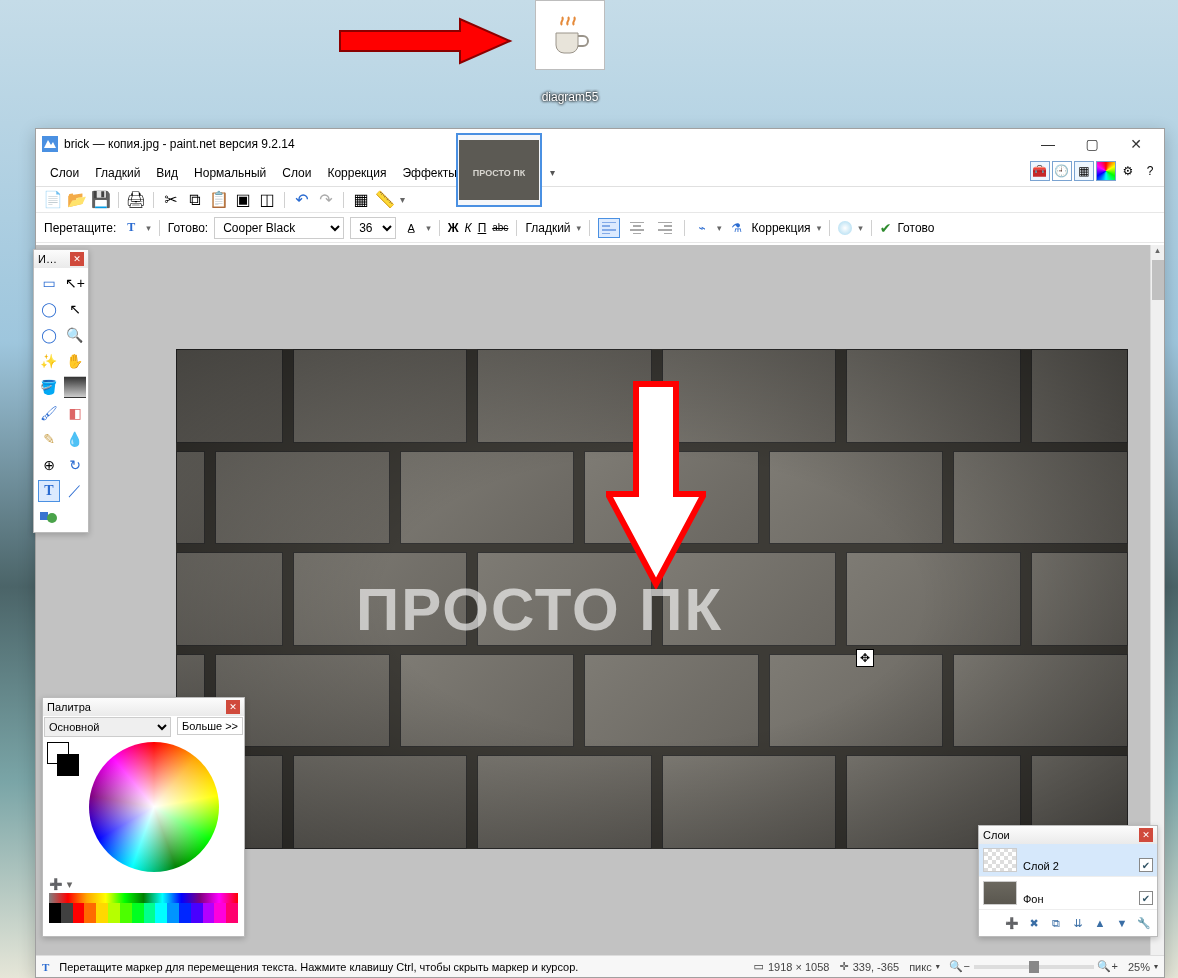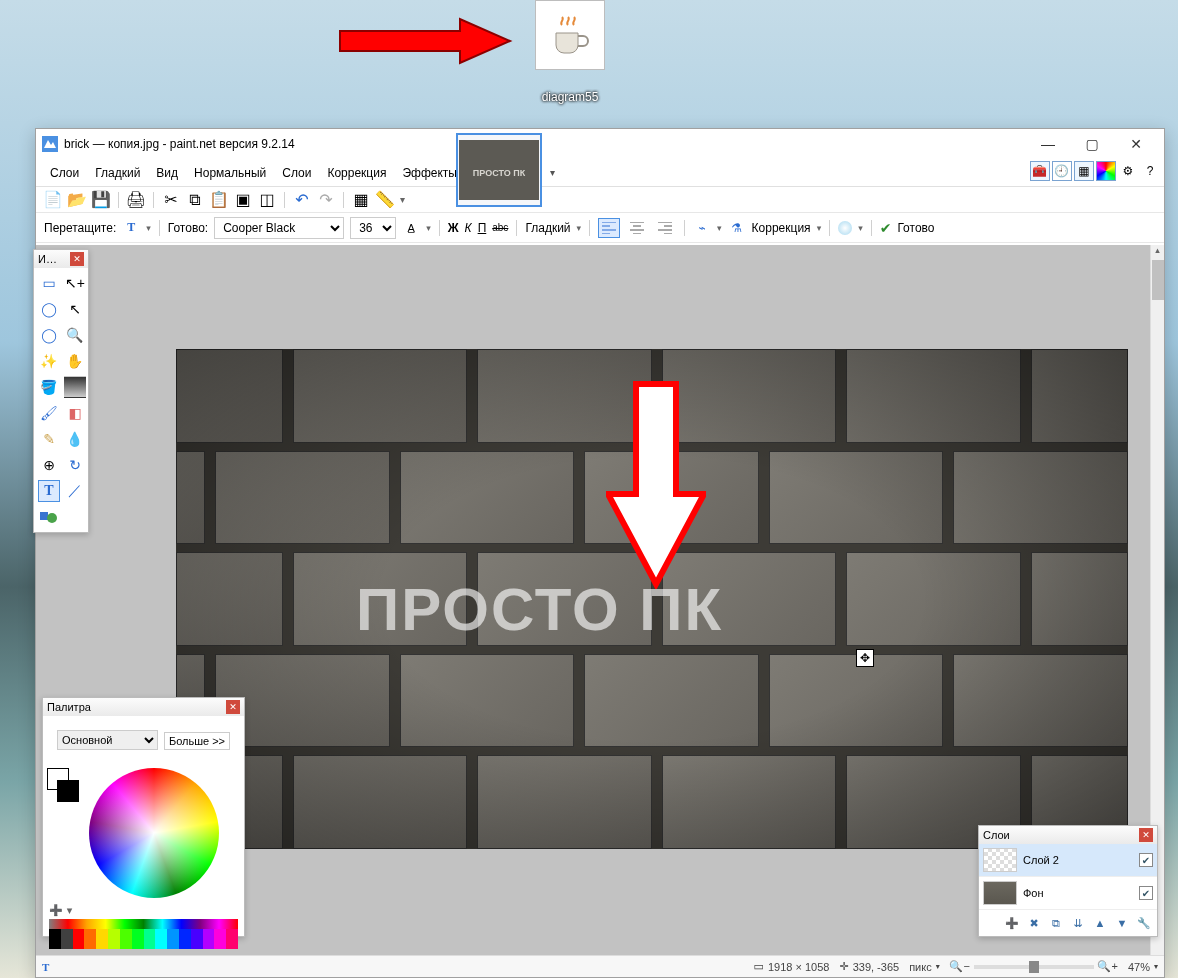--- a/index.html
+++ b/index.html
@@ -61,39 +61,39 @@
   .tools-panel { position:absolute; top:120px; left:-3px; width:56px; background:#fff; border:1px solid #bbb; box-shadow:0 2px 6px rgba(0,0,0,0.2); z-index:5;}
   .tools-panel .hdr { height:18px; background:linear-gradient(#fcfcfc,#eaeaea); font-size:11px; padding:0 4px; display:flex; align-items:center; justify-content:space-between;}
   .tools-panel .hdr .x{ width:14px;height:14px;background:#d04a3c;color:#fff;font-size:9px;display:flex;align-items:center;justify-content:center;}
   .tools-panel .grid { display:grid; grid-template-columns: 1fr 1fr; gap:4px; padding:4px;}
   .tools-panel .tbtn{ width:22px;height:22px; display:flex;align-items:center;justify-content:center; font-size:14px; border:1px solid transparent;}
   .tools-panel .tbtn.sel{ border-color:#4a90e2; background:#dceafe;}
   
   .palette { position:absolute; bottom:40px; left:6px; width:203px; height:240px; background:#fff; border:1px solid #bbb; box-shadow:0 2px 6px rgba(0,0,0,0.2); z-index:6;}
   .palette .hdr { height:18px; background:linear-gradient(#fcfcfc,#eaeaea); font-size:11px; padding:0 4px; display:flex; align-items:center; justify-content:space-between;}
   .palette .hdr .x{ width:14px;height:14px;background:#d04a3c;color:#fff;font-size:9px;display:flex;align-items:center;justify-content:center;}
-  .palette .row1 { display:flex; gap:6px; padding:14px; align-items:flex-end;}
+  .palette .row1 { display:flex; gap:6px; padding:1px; align-items:flex-start;}
   .palette select{ font-size:11px; height:20px; flex:1; border:1px solid #ccc;}
   .palette .morebtn { font-size:11px; border:1px solid #ccc; padding:2px 4px;}
   .palette .body { display:flex; padding:4px; gap:6px;}
   .palette .fgbg { width:36px;}
   .palette .fg{width:22px;height:22px;background:#fff;border:1px solid #000;position:relative;}
   .palette .bg{width:22px;height:22px;background:#000;border:1px solid #000;position:relative;top:-10px;left:10px;}
   .palette .wheel { width:130px;height:130px; border-radius:50%; background: conic-gradient(red,orange,yellow,lime,green,cyan,blue,purple,magenta,red); position:relative;}
   .palette .wheel::after{content:"";position:absolute;inset:0;border-radius:50%;background:radial-gradient(circle,#fff 0%,rgba(255,255,255,0) 70%);}
   .palette .bottom { padding:2px 6px 6px;}
   .palette .hue { height:10px; background:linear-gradient(90deg,gray,red,orange,yellow,lime,green,cyan,blue,purple,magenta,red);}
   .palette .swatches { height:20px; display:flex;}
   .palette .swatches div{flex:1;}
   .palette .icons { display:flex; gap:4px; font-size:11px; margin-bottom:2px; color:#666;}
   
   .layers { position:absolute; bottom:40px; right:6px; width:180px; background:#fff; border:1px solid #bbb; box-shadow:0 2px 6px rgba(0,0,0,0.2); z-index:6;}
   .layers .hdr { height:18px; background:linear-gradient(#fcfcfc,#eaeaea); font-size:11px; padding:0 4px; display:flex; align-items:center; justify-content:space-between;}
   .layers .hdr .x{ width:14px;height:14px;background:#d04a3c;color:#fff;font-size:9px;display:flex;align-items:center;justify-content:center;}
-  .layers .layer { display:flex; align-items:center; padding:4px; gap:6px; font-size:11px; border-bottom:1px solid #eee;}
+  .layers .layer { display:flex; align-items:flex-end; padding:4px; gap:6px; font-size:11px; border-bottom:1px solid #eee;}
   .layers .layer.sel{ background:#d6e8fb;}
   .layers .thumb { width:34px; height:24px; border:1px solid #ccc; background:repeating-conic-gradient(#ddd 0% 25%,#fff 0% 50%) 0/8px 8px;}
   .layers .thumb.bg{background:linear-gradient(#6b685f,#5a574f);}
   .layers .lbl{flex:1;}
   .layers .chk{width:14px;height:14px;border:1px solid #888;background:#fff;font-size:10px;display:flex;align-items:center;justify-content:center;color:#356;}
   .layers .lfoot{ display:flex; gap:4px; padding:4px; justify-content:flex-end;}
   .layers .lbtn{width:18px;height:18px;border:1px solid transparent;font-size:11px;color:#3a6ea5;display:flex;align-items:center;justify-content:center;}
 </style>
 </head>
 <body>
@@ -275,20 +275,21 @@
       <path d="M30 5h40v110h28L50 205 2 115h28z" fill="#fff" stroke="red" stroke-width="6"></path>
     </svg>
   </div>
   <div class="scrollbar-v">
     <div class="arrow">▴</div>
       <div class="thumb"></div>
   </div>
 
   <div class="statusbar">
     <span style="font-family:serif;font-weight:bold;color:#2a6bd1">T</span>
+    <span>Перетащите маркер для перемещения текста. Нажмите клавишу Ctrl, чтобы скрыть маркер и курсор.</span>
     <div class="filler"></div>
     <div class="sbitem">
         <span>▭</span>
         <span>1918 × 1058</span>
       </div>
     <div class="sbitem">
         <span>✛</span>
         <span>339, -365</span>
       </div>
     <div class="sbitem">
@@ -296,21 +297,21 @@
         <span style="font-size:8px">▾</span>
       </div>
     <div class="sbitem">
         <span>🔍−</span>
         <div class="zoombar">
           <div class="knob"></div>
         </div>
         <span>🔍+</span>
       </div>
     <div class="sbitem">
-        <span>47%</span>
+        <span>25%</span>
         <span style="font-size:8px">▾</span>
       </div>
   </div>
 
   <div class="tools-panel">
     <div class="hdr">
         <span>И…</span>
         <div class="x">✕</div>
       </div>
     <div class="grid">

